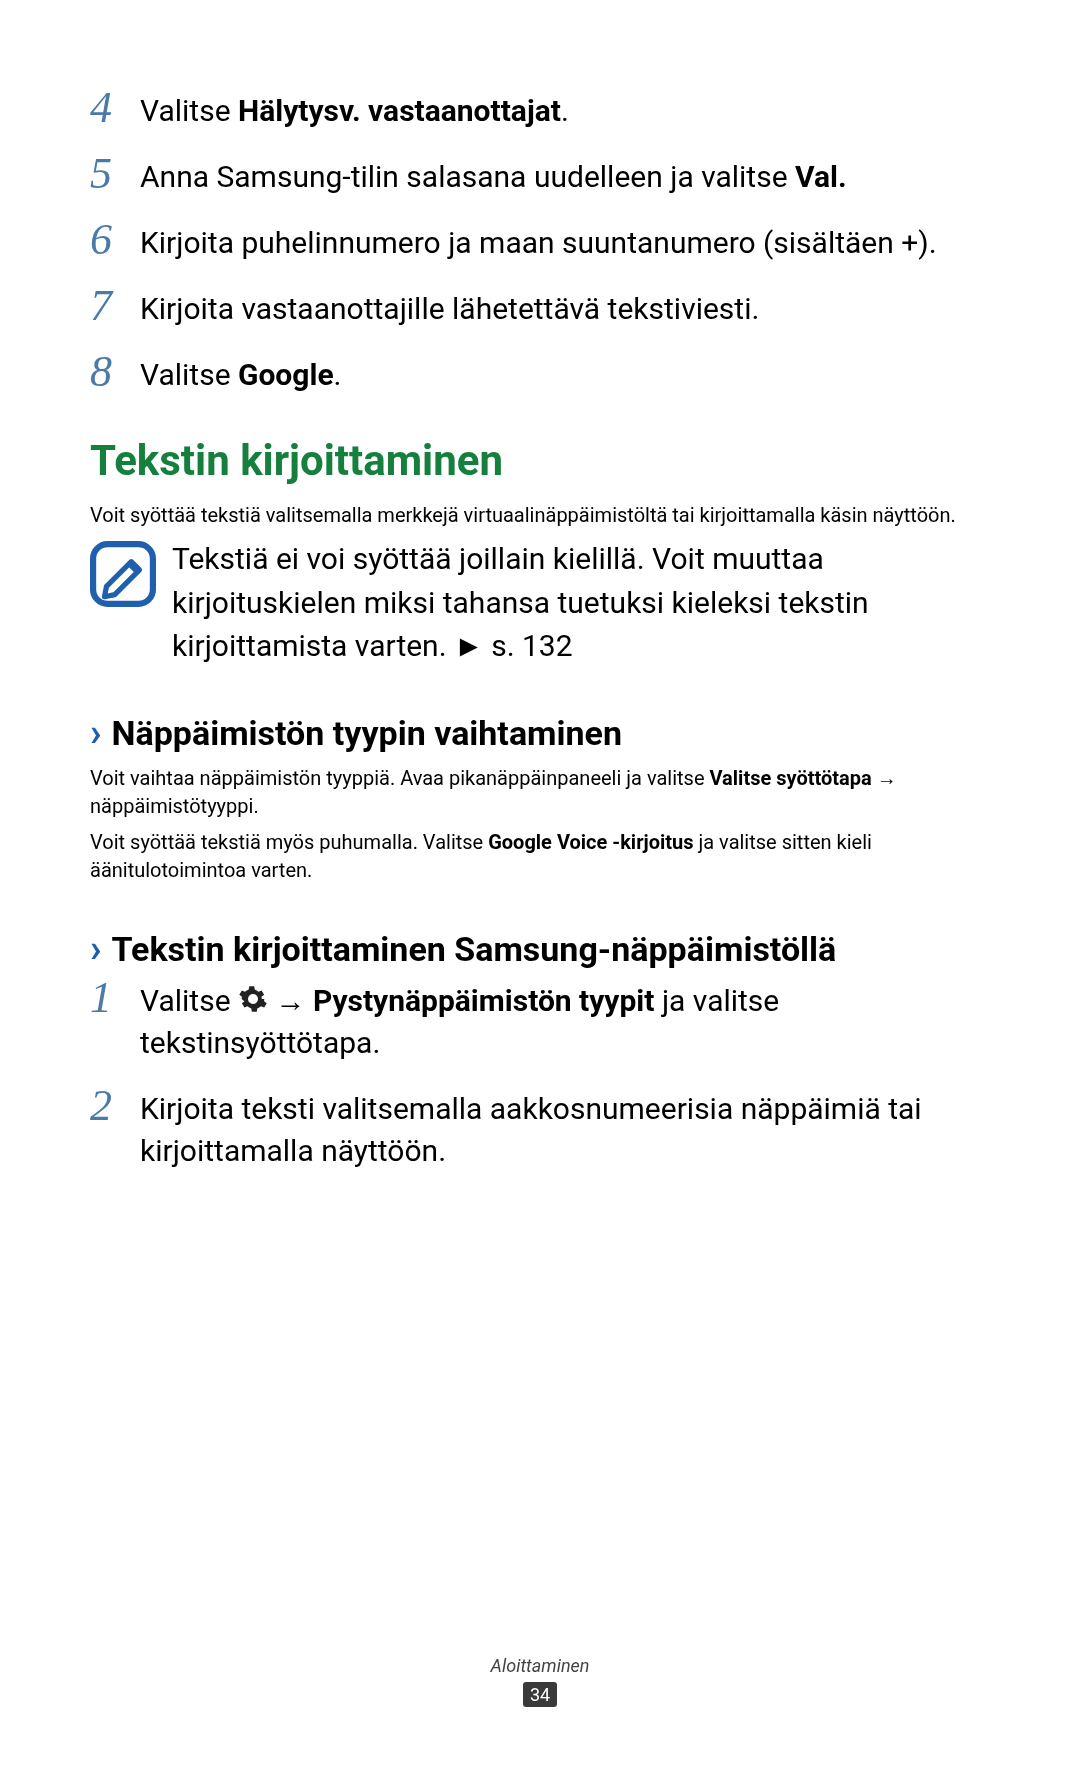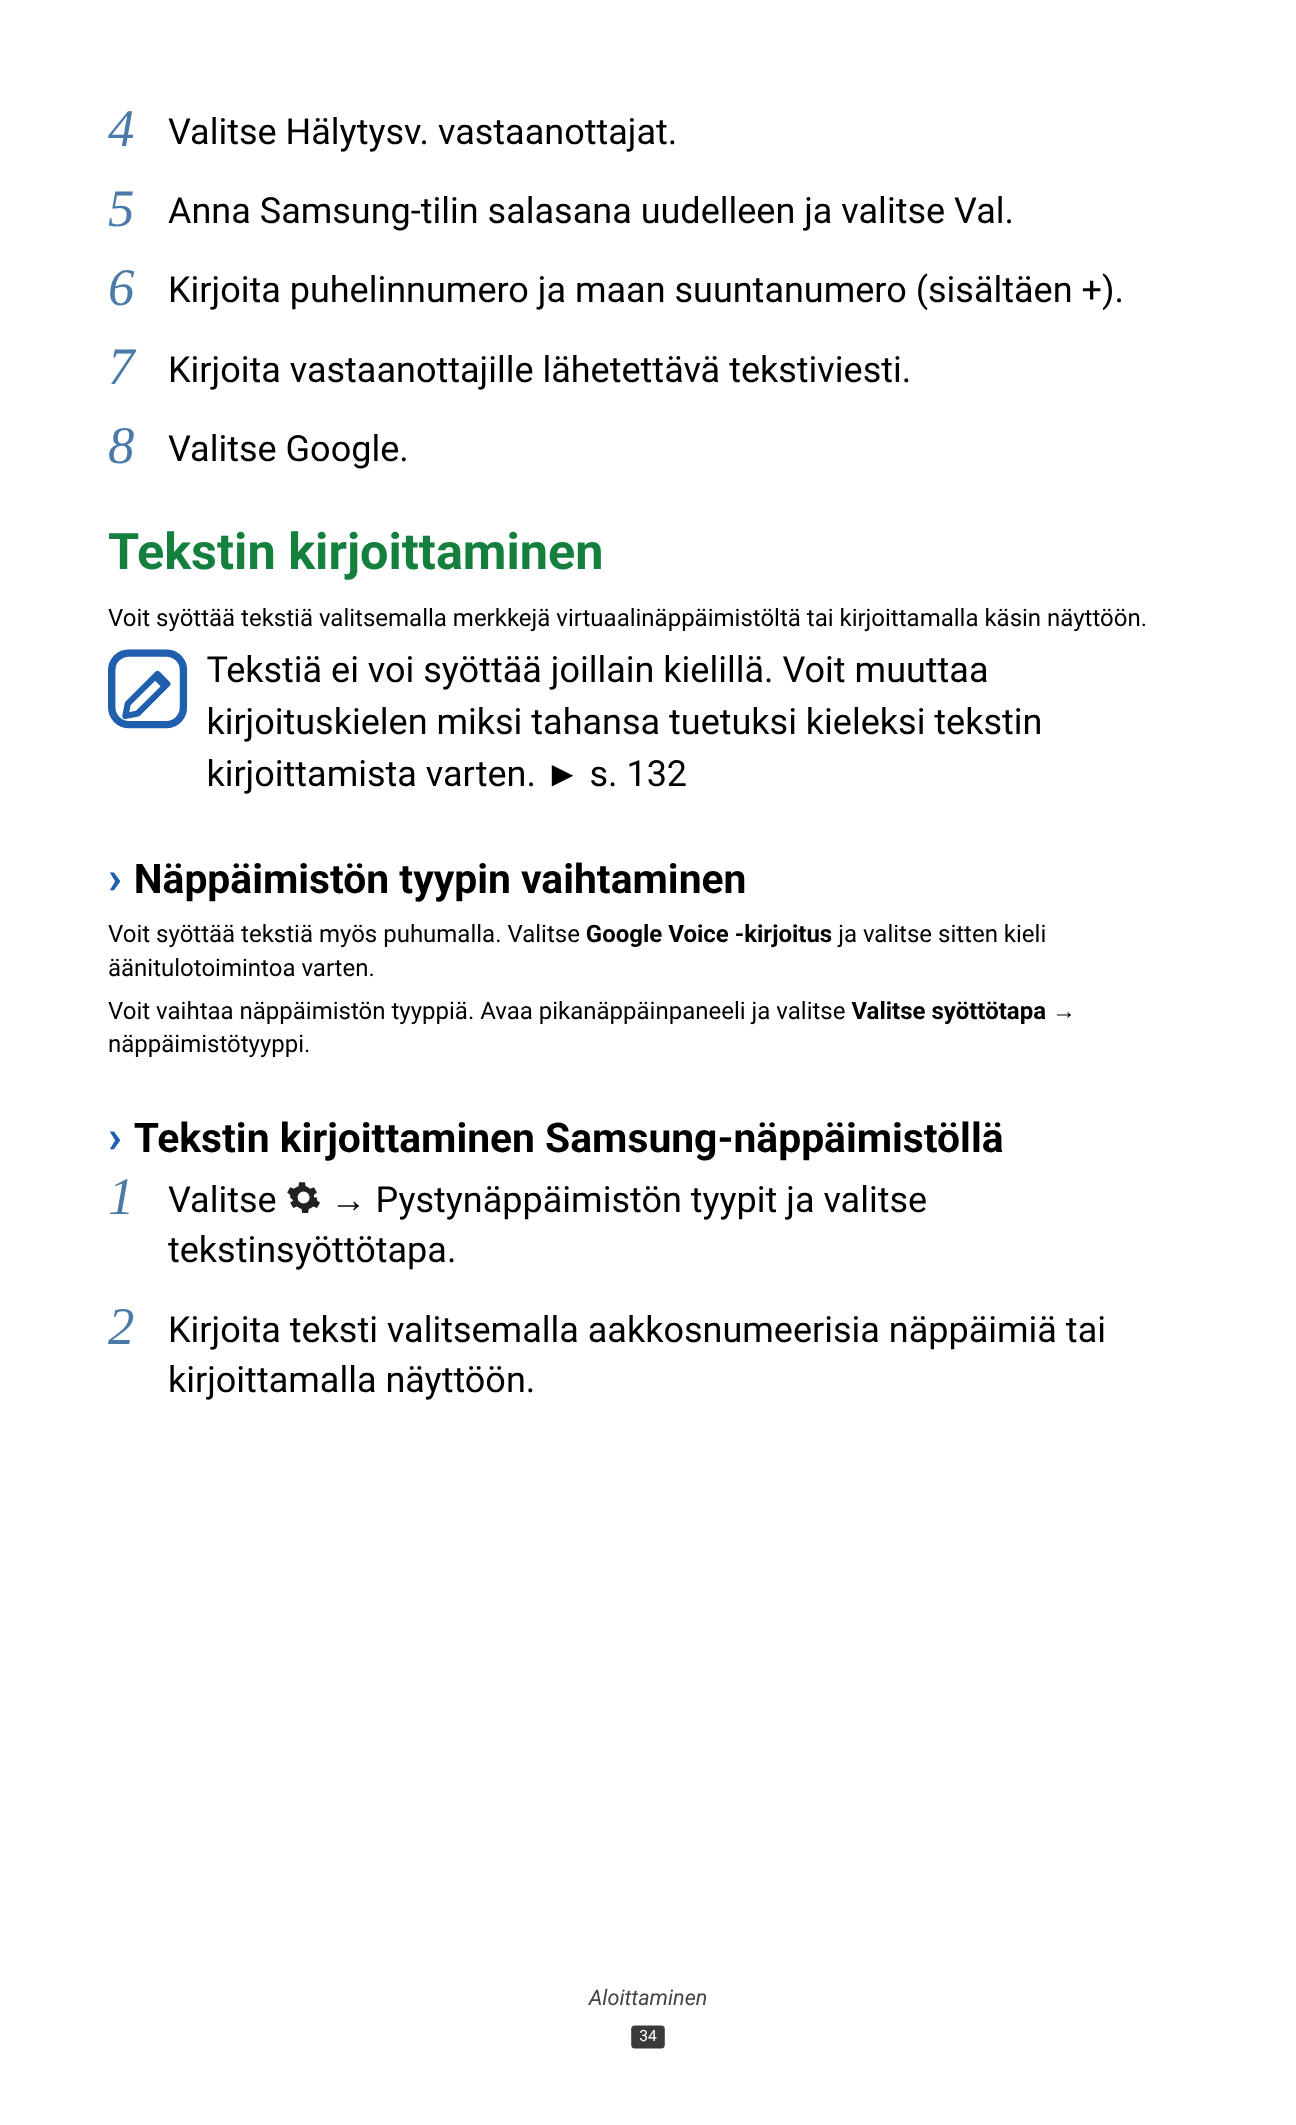--- a/index.html
+++ b/index.html
@@ -27,21 +27,21 @@
     font-style: italic;
     font-size: 44px;
     color: #4a7aa8;
     width: 50px;
     flex-shrink: 0;
     line-height: 1.0;
     margin-top: -4px;
     font-weight: 400;
   }
   .step-text { flex: 1; }
-  .step-text b { font-weight: 400; }
+  .step-text b { font-weight: 700; }
 
   .section-heading {
     font-size: 42px;
     font-weight: 700;
     color: #15803d;
     margin-top: 40px;
     margin-bottom: 16px;
   }
   .body-text {
     font-size: 20px;
@@ -101,21 +101,21 @@
   }
   .footer-label {
     font-style: italic;
     margin-bottom: 6px;
     font-size: 18px;
   }
   .page-badge {
     display: inline-block;
     background: #3a3a3a;
     color: #fff;
-    font-size: 13px;
+    font-size: 18px;
     padding: 2px 7px;
     border-radius: 3px;
     font-style: normal;
   }
 </style>
 </head>
 <body>
 
 <div class="page">
 
@@ -154,24 +154,24 @@
       </svg>
     </span>
     <p class="note-text">Tekstiä ei voi syöttää joillain kielillä. Voit muuttaa kirjoituskielen miksi tahansa tuetuksi kieleksi tekstin kirjoittamista varten. ► s. 132</p>
   </div>
 
   <h3 class="sub-heading">
     <span class="sub-chevron">›</span>
     <span>Näppäimistön tyypin vaihtaminen</span>
   </h3>
   <p class="body-text">
-    <span>Voit syöttää tekstiä myös puhumalla. Valitse </span><b>Google Voice -kirjoitus</b><span> ja valitse sitten kieli äänitulotoimintoa varten.</span>
+    <span>Voit vaihtaa näppäimistön tyyppiä. Avaa pikanäppäinpaneeli ja valitse </span><b>Valitse syöttötapa</b><span> → näppäimistötyyppi.</span>
   </p>
   <p class="body-text">
-    <span>Voit vaihtaa näppäimistön tyyppiä. Avaa pikanäppäinpaneeli ja valitse </span><b>Valitse syöttötapa</b><span> → näppäimistötyyppi.</span>
+    <span>Voit syöttää tekstiä myös puhumalla. Valitse </span><b>Google Voice -kirjoitus</b><span> ja valitse sitten kieli äänitulotoimintoa varten.</span>
   </p>
 
   <h3 class="sub-heading">
     <span class="sub-chevron">›</span>
     <span>Tekstin kirjoittaminen Samsung-näppäimistöllä</span>
   </h3>
 
   <ul class="step-list">
     <li class="step-item">
       <span class="step-num">1</span>

